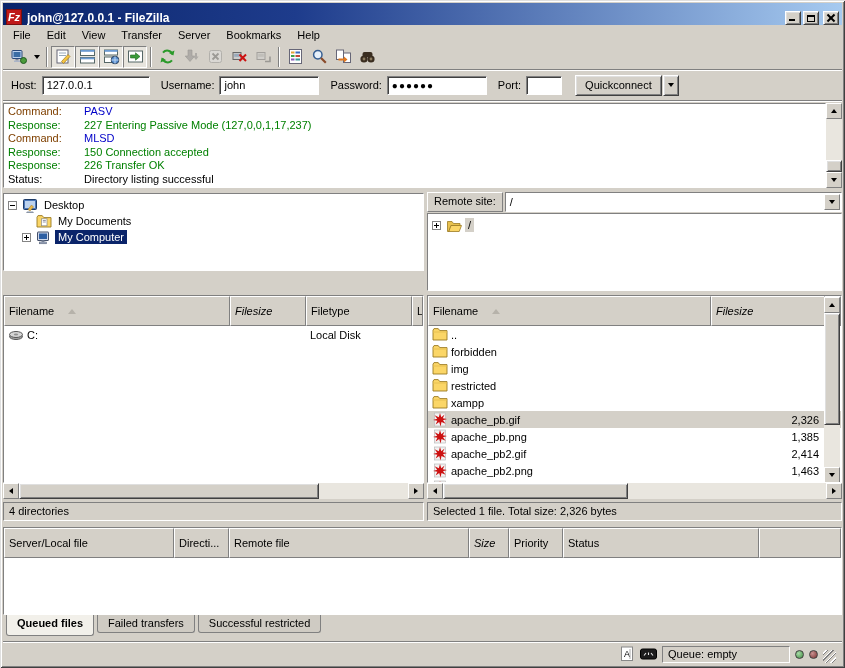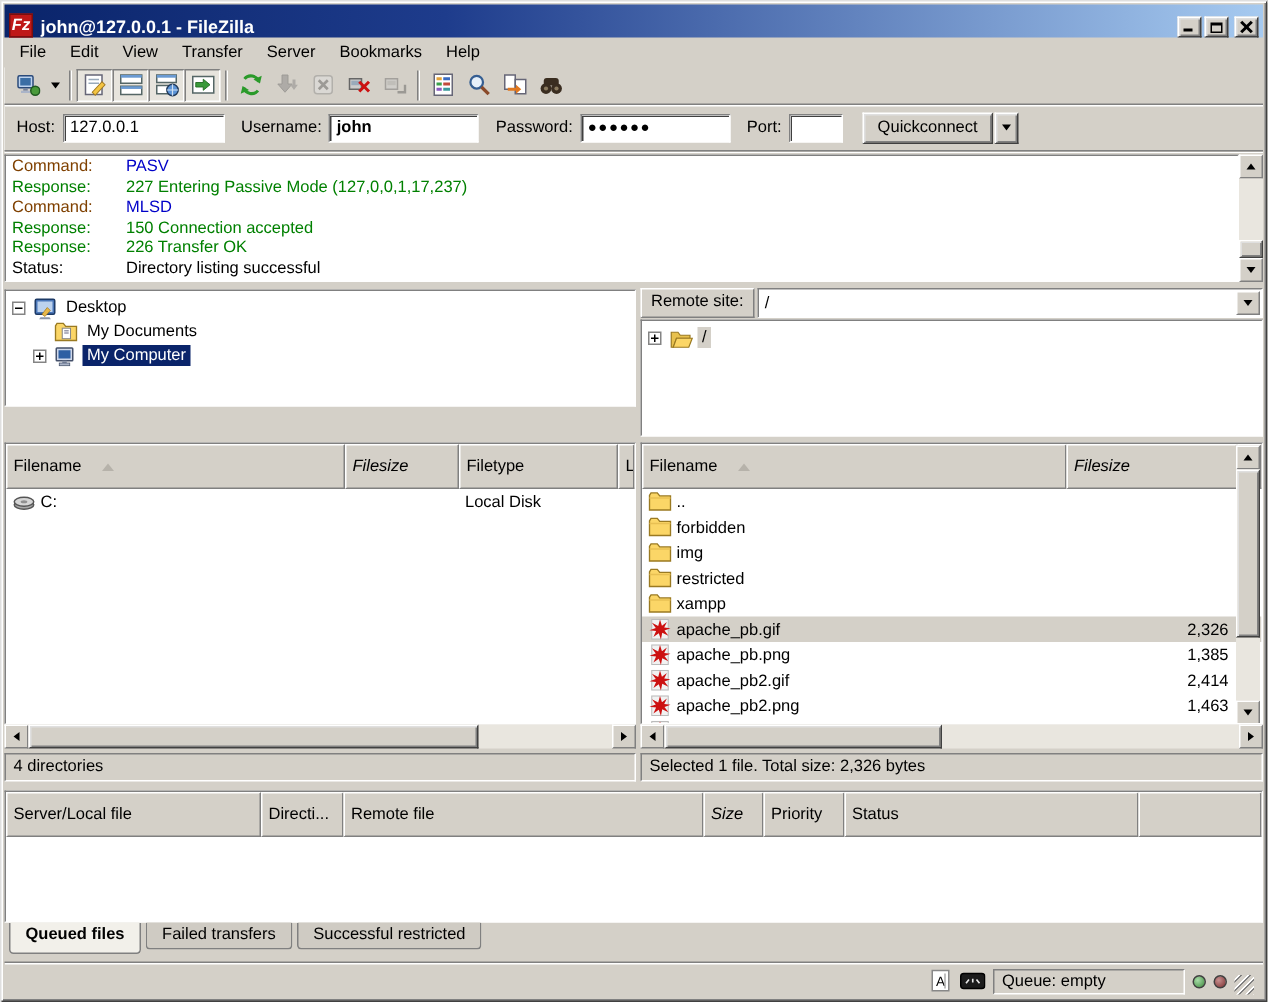--- a/index.html
+++ b/index.html
@@ -315,21 +315,21 @@
             <circle cx="12" cy="11" r="1.4" fill="#8a7a5e"></circle>
           </svg>
         </span>
       </div>
     </div>
 
   <div class="qcbar">
     <span>Host:</span>
     <input class="field" style="width: 108px;" value="127.0.0.1">
     <span style="margin-left:6px">Username:</span>
-    <input class="field" style="width: 100px; font-weight: bold;" value="john">
+    <input class="field" style="width: 100px;" value="john">
     <span style="margin-left:6px">Password:</span>
     <input class="field pw" style="width: 100px;" value="●●●●●●">
     <span style="margin-left:6px">Port:</span>
     <input class="field" style="width: 36px;" value="">
     <button class="qc-btn raised" style="margin-left:8px">Quickconnect</button>
     <div class="qc-dd raised" style="margin-left:-4px">
         <span class="tri-down"></span>
       </div>
   </div>
 

